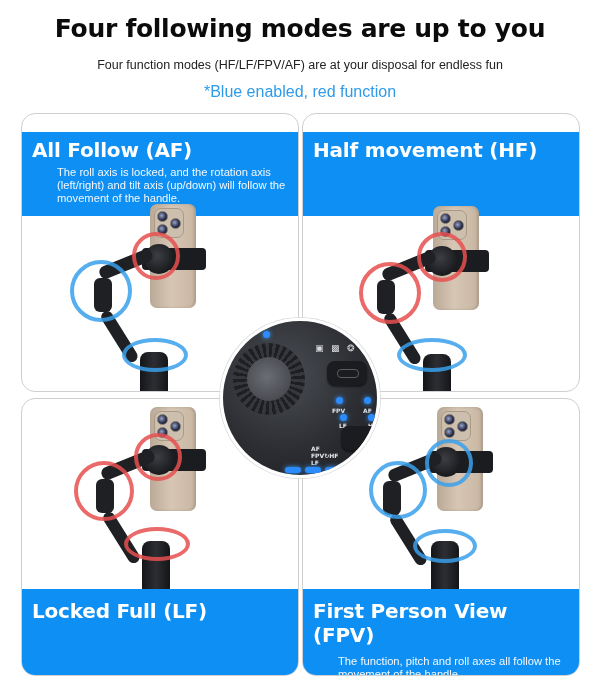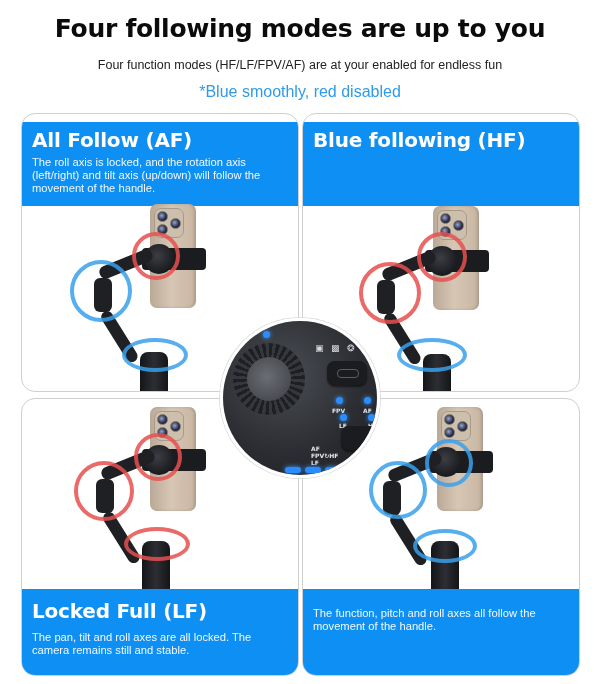--- a/index.html
+++ b/index.html
@@ -13,24 +13,24 @@
     .note { position: absolute; top: 83px; left: 0; width: 600px; text-align: center;
       font-size: 16px; color: #2f9be8; }
 
     .card { position: absolute; width: 278px; border: 1.5px solid #cfcfcf; border-radius: 14px; background: #fff; overflow: hidden; }
     .card.tl { left: 21px; top: 113px; height: 279px; }
     .card.tr { left: 302px; top: 113px; height: 279px; }
     .card.bl { left: 21px; top: 398px; height: 278px; }
     .card.br { left: 302px; top: 398px; height: 278px; }
 
     .band { position: absolute; left: 0; width: 100%; background: #0e8ff4; color: #fff; padding: 6px 10px 6px 10px; }
-    .card.tl .band, .card.tr .band { top: 8px; height: 84px; }
+    .card.tl .band, .card.tr .band { top: 18px; height: 84px; }
     .card.bl .band, .card.br .band { bottom: 0; height: 86px; padding-top: 10px; }
     .band h2 { font-family: "DejaVu Sans", sans-serif; font-size: 20px; font-weight: bold; line-height: 24px; letter-spacing: -0.2px; }
-    .band p { font-size: 11.2px; line-height: 13px; margin-top: 4px; color: #f2f8ff; }
+    .band p { font-size: 11.2px; line-height: 13px; margin-top: 4px; color: #f2f8ff; margin-left: 25px; }
     .card.bl .band p, .card.br .band p { margin-top: 8px; }
 
     .scene { position: absolute; left: 0; width: 100%; }
     .card.tl .scene, .card.tr .scene { top: 84px; height: 195px; }
     .card.bl .scene, .card.br .scene { top: 0; height: 192px; }
 
     .phone { position: absolute; width: 46px; height: 104px; border-radius: 7px;
       background: linear-gradient(90deg, #b9a996 0%, #d6c6b3 45%, #c8b6a2 100%); box-shadow: inset -2px 0 3px rgba(0,0,0,0.15); }
     .cam { position: absolute; width: 30px; height: 30px; left: 4px; top: 4px; border-radius: 7px; background: #cdbfae; border: 1px solid #a99a88; }
     .lens { position: absolute; width: 11px; height: 11px; border-radius: 50%; background: radial-gradient(circle at 40% 40%, #9aa4c4 0%, #2b3050 55%, #10121c 100%); border: 1px solid #7d7466; }
@@ -52,22 +52,22 @@
     .btn-mid { position: absolute; left: 118px; top: 105px; width: 36px; height: 24px; border-radius: 8px; background: #1b1c1f; box-shadow: 0 2px 2px rgba(0,0,0,0.5); }
     .led { position: absolute; width: 7px; height: 7px; border-radius: 50%; background: #2b8cff; box-shadow: 0 0 5px #3b9cff; }
     .led-bar { position: absolute; top: 146px; width: 16px; height: 6px; border-radius: 3px; background: #2b8cff; box-shadow: 0 0 5px #3b9cff; }
     .ctl-label { position: absolute; font-size: 6px; color: #e4e6ea; font-weight: bold; font-family: "DejaVu Sans", sans-serif; }
     .ctl-icon { position: absolute; font-size: 9px; color: #d8dade; }
   </style>
 </head>
 <body>
 
 <div class="title">Four following modes are up to you</div>
-<div class="subtitle">Four function modes (HF/LF/FPV/AF) are at your enabled for endless fun</div>
-<div class="note">*Blue smoothly, red disabled</div>
+<div class="subtitle">Four function modes (HF/LF/FPV/AF) are at your disposal for endless fun</div>
+<div class="note">*Blue enabled, red function</div>
 
 <div class="card tl">
   <div class="band">
     <h2>All Follow (AF)</h2>
     <p>The roll axis is locked, and the rotation axis (left/right) and tilt axis (up/down) will follow the movement of the handle.</p>
   </div>
   <div class="scene">
     <div class="phone" style="left:128px; top:6px;">
       <div class="cam">
         <div class="lens" style="left:2px;top:2px;"></div>
@@ -82,21 +82,21 @@
     <div class="arm" style="left:82px; top:108px; width:58px; height:12px; transform: rotate(58deg);"></div>
     <div class="handle" style="left:118px; top:154px; height:50px;"></div>
     <div class="ring red" style="left:110px; top:34px; width:48px; height:48px;"></div>
     <div class="ring blue" style="left:48px; top:62px; width:62px; height:62px;"></div>
     <div class="ring blue" style="left:100px; top:140px; width:66px; height:34px;"></div>
   </div>
 </div>
 
 <div class="card tr">
   <div class="band">
-    <h2>Blue following (HF)</h2>
+    <h2>Half movement (HF)</h2>
   </div>
   <div class="scene">
     <div class="phone" style="left:130px; top:8px;">
       <div class="cam">
         <div class="lens" style="left:2px;top:2px;"></div>
           <div class="lens" style="left:2px;top:15px;"></div>
           <div class="lens" style="left:15px;top:9px;"></div>
       </div>
     </div>
     <div class="clamp" style="left:122px; top:52px;"></div>
@@ -125,21 +125,20 @@
     <div class="arm" style="left:80px; top:70px; width:56px; height:13px; transform: rotate(-22deg);"></div>
     <div class="arm" style="left:74px; top:80px; width:18px; height:34px;"></div>
     <div class="arm" style="left:84px; top:108px; width:58px; height:12px; transform: rotate(58deg);"></div>
     <div class="handle" style="left:120px; top:142px; height:52px;"></div>
     <div class="ring red" style="left:112px; top:34px; width:48px; height:48px;"></div>
     <div class="ring red" style="left:52px; top:62px; width:60px; height:60px;"></div>
     <div class="ring red" style="left:102px; top:128px; width:66px; height:34px;"></div>
   </div>
   <div class="band">
     <h2>Locked Full (LF)</h2>
-    <p>The pan, tilt and roll axes are all locked. The camera remains still and stable.</p>
   </div>
 </div>
 
 <div class="card br">
   <div class="scene">
     <div class="phone" style="left:134px; top:8px;">
       <div class="cam">
         <div class="lens" style="left:2px;top:2px;"></div>
           <div class="lens" style="left:2px;top:15px;"></div>
           <div class="lens" style="left:15px;top:9px;"></div>
@@ -149,20 +148,21 @@
     <div class="clamp-knob" style="left:128px; top:48px;"></div>
     <div class="arm" style="left:86px; top:72px; width:56px; height:13px; transform: rotate(-22deg);"></div>
     <div class="arm" style="left:80px; top:82px; width:18px; height:34px;"></div>
     <div class="arm" style="left:90px; top:110px; width:58px; height:12px; transform: rotate(58deg);"></div>
     <div class="handle" style="left:128px; top:142px; height:52px;"></div>
     <div class="ring blue" style="left:122px; top:40px; width:48px; height:48px;"></div>
     <div class="ring blue" style="left:66px; top:62px; width:58px; height:58px;"></div>
     <div class="ring blue" style="left:110px; top:130px; width:64px; height:34px;"></div>
   </div>
   <div class="band">
+    <h2>First Person View (FPV)</h2>
     <p>The function, pitch and roll axes all follow the movement of the handle.</p>
   </div>
 </div>
 
 <div class="controller">
   <div class="led" style="left:40px; top:10px;"></div>
   <div class="wheel">
     <div class="wheel-center"></div>
   </div>
   <span class="ctl-icon" style="left:92px; top:22px;">▣</span>

